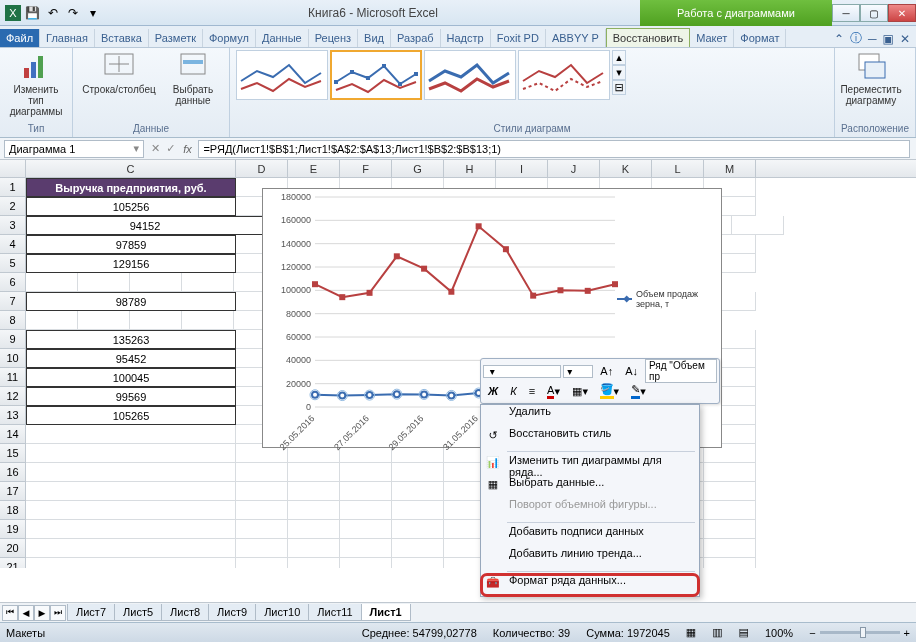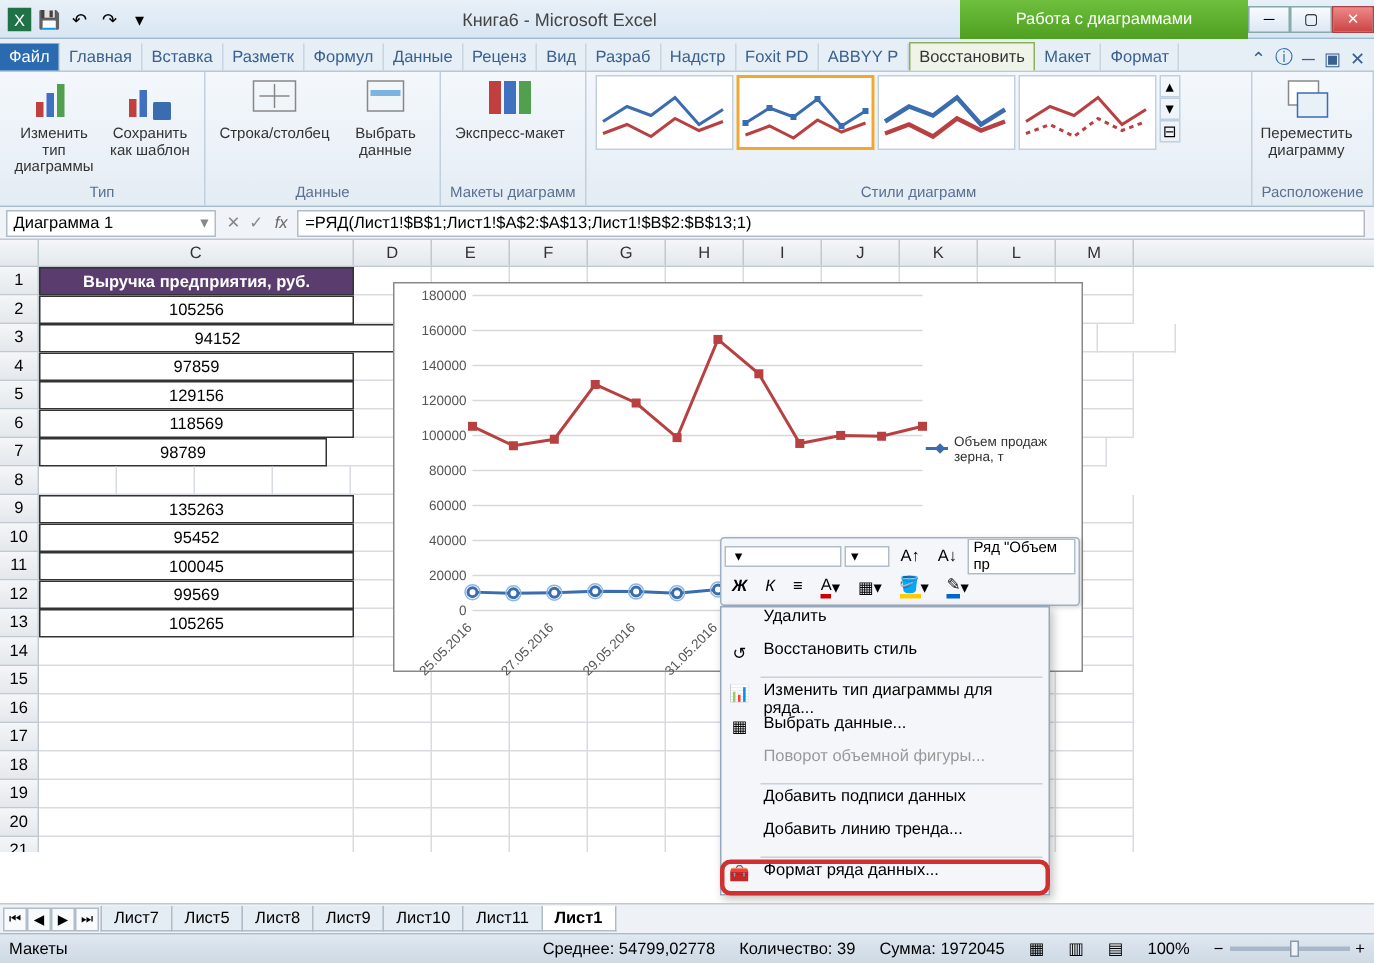--- a/index.html
+++ b/index.html
@@ -145,31 +145,20 @@
         <span class="icn">
             <svg width="32" height="32">
               <rect x="4" y="18" width="5" height="10" fill="#c04040"></rect>
               <rect x="11" y="12" width="5" height="16" fill="#4070c0"></rect>
               <rect x="18" y="6" width="5" height="22" fill="#50a050"></rect>
             </svg>
           </span>
         <span style="white-space:pre-line">Изменить тип
 диаграммы</span>
       </div>
-      <div class="big-btn">
-        <span class="icn">
-            <svg width="32" height="32">
-              <rect x="2" y="16" width="5" height="12" fill="#c04040"></rect>
-              <rect x="9" y="10" width="5" height="18" fill="#4070c0"></rect>
-              <rect x="18" y="18" width="12" height="12" fill="#3a6cb0" rx="1"></rect>
-            </svg>
-          </span>
-        <span style="white-space:pre-line">Сохранить
-как шаблон</span>
-      </div>
     </div>
     <div class="group-label">Тип</div>
   </div>
 
   <div class="ribbon-group">
     <div class="group-items">
       <div class="big-btn" style="width:80px">
         <span class="icn">
             <svg width="32" height="32">
               <rect x="2" y="4" width="28" height="20" fill="none" stroke="#888"></rect>
@@ -185,35 +174,20 @@
               <rect x="6" y="10" width="20" height="4" fill="#7ab4e0"></rect>
             </svg>
           </span>
         <span style="white-space:pre-line">Выбрать
 данные</span>
       </div>
     </div>
     <div class="group-label">Данные</div>
   </div>
 
-  <div class="ribbon-group">
-    <div class="group-items">
-      <div class="big-btn" style="width:80px">
-        <span class="icn">
-            <svg width="32" height="32">
-              <rect x="2" y="4" width="8" height="22" fill="#c04040"></rect>
-              <rect x="12" y="4" width="8" height="22" fill="#4070c0"></rect>
-              <rect x="22" y="4" width="8" height="22" fill="#50a050"></rect>
-            </svg>
-          </span>
-        <span>Экспресс-макет</span>
-      </div>
-    </div>
-    <div class="group-label">Макеты диаграмм</div>
-  </div>
 
   <div class="ribbon-group" style="flex:1">
     <div class="group-items style-gallery">
       <div class="style-item">
         <svg width="90" height="48">
             <polyline points="4,30 20,20 36,26 52,14 68,32 84,22" stroke="#3a6cb0" stroke-width="2" fill="none"></polyline>
             <polyline points="4,38 20,32 36,40 52,28 68,36 84,30" stroke="#b84040" stroke-width="2" fill="none"></polyline>
           </svg>
       </div>
       <div class="style-item sel">
@@ -360,35 +334,34 @@
         <div class="cell" style="width:52px"></div>
         <div class="cell" style="width:52px"></div>
         <div class="cell" style="width:52px"></div>
         <div class="cell" style="width:52px"></div>
         <div class="cell" style="width:52px"></div>
         <div class="cell" style="width:52px"></div>
         <div class="cell" style="width:52px"></div>
       </div>
       <div class="row">
         <div class="row-h">6</div>
-        <div class="cell data-cell" style="width:210px">118569</div>
         <div class="cell" style="width:52px"></div>
         <div class="cell" style="width:52px"></div>
         <div class="cell" style="width:52px"></div>
         <div class="cell" style="width:52px"></div>
         <div class="cell" style="width:52px"></div>
         <div class="cell" style="width:52px"></div>
         <div class="cell" style="width:52px"></div>
         <div class="cell" style="width:52px"></div>
         <div class="cell" style="width:52px"></div>
         <div class="cell" style="width:52px"></div>
       </div>
       <div class="row">
         <div class="row-h">7</div>
-        <div class="cell data-cell" style="width:192px">98789</div>
+        <div class="cell data-cell" style="width:210px">98789</div>
         <div class="cell" style="width:52px"></div>
         <div class="cell" style="width:52px"></div>
         <div class="cell" style="width:52px"></div>
         <div class="cell" style="width:52px"></div>
         <div class="cell" style="width:52px"></div>
         <div class="cell" style="width:52px"></div>
         <div class="cell" style="width:52px"></div>
         <div class="cell" style="width:52px"></div>
         <div class="cell" style="width:52px"></div>
         <div class="cell" style="width:52px"></div>

